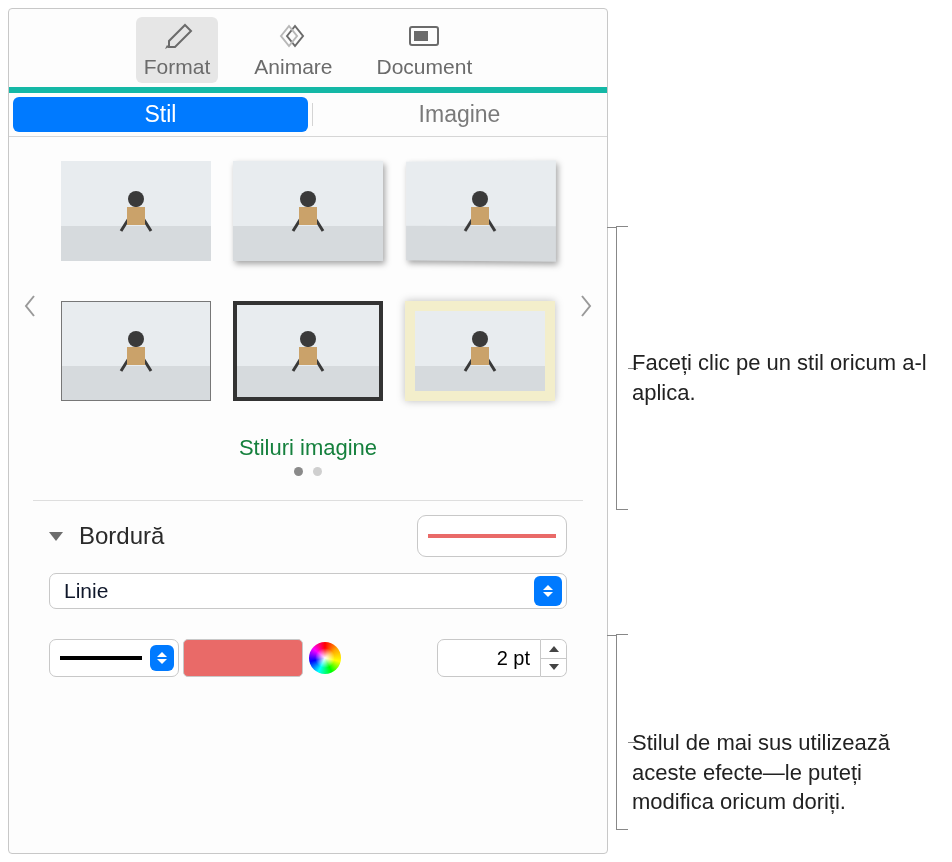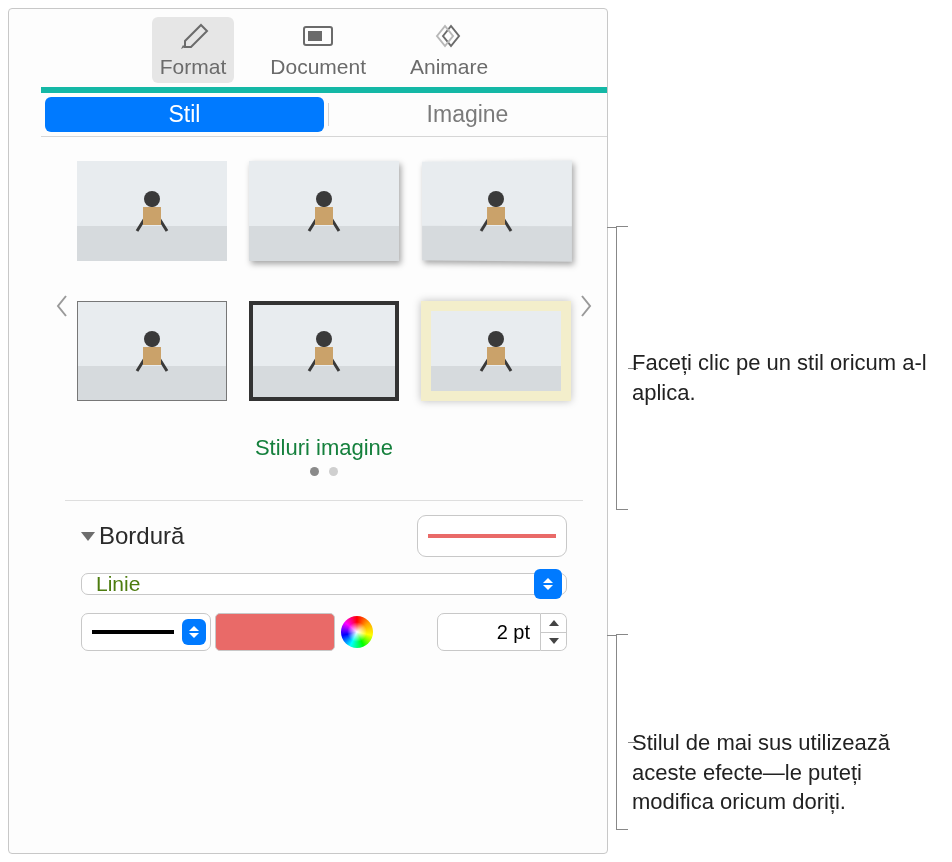--- a/index.html
+++ b/index.html
@@ -15,21 +15,20 @@
     position: absolute;
     left: 8px;
     top: 8px;
     width: 600px;
     height: 846px;
     border: 1px solid #c8c8c8;
     border-radius: 4px;
     background: #fdfdfd;
     display: flex;
     flex-direction: column;
-    padding-left: 32px;
   }
   
   .toolbar {
     display: flex;
     justify-content: center;
     gap: 28px;
     padding: 8px 0 4px 0;
   }
   .toolbar-item {
     display: flex;
@@ -158,21 +157,21 @@
     padding: 14px 40px 0 40px;
   }
   .section-header {
     display:flex;
     align-items:center;
     justify-content:space-between;
   }
   .section-title-wrap {
     display:flex;
     align-items:center;
-    gap:4px;
+    gap:16px;
     font-size:24px;
     color:#2a2a2a;
   }
   .chev {
     width:0;height:0;
     border-left:7px solid transparent;
     border-right:7px solid transparent;
     border-top:9px solid #6d6d6d;
   }
   .border-swatch {
@@ -189,30 +188,30 @@
   .border-swatch .line {
     width:86%;
     height:4px;
     background:#e96a68;
   }
   .select-row {
     margin-top:16px;
   }
   .select {
     width:100%;
-    height:22px;
+    height:36px;
     border:1px solid #c8c8c8;
     border-radius:7px;
     background:#fff;
     display:flex;
     align-items:center;
     justify-content:space-between;
     padding:0 4px 0 14px;
     font-size:21px;
-    color:#4d7c0f;
+    color:#0f172a;
     cursor:pointer;
   }
   .select-handle {
     width:28px;height:30px;
     background:#007aff;
     border-radius:6px;
     display:flex;
     flex-direction:column;
     align-items:center;
     justify-content:center;
@@ -222,21 +221,21 @@
     width:0;height:0;
     border-left:5px solid transparent;
     border-right:5px solid transparent;
   }
   .select-handle .up { border-bottom:5px solid #fff; }
   .select-handle .down { border-top:5px solid #fff; }
   .controls-row {
     display:flex;
     align-items:center;
     gap:4px;
-    margin-top:18px;
+    margin-top:30px;
   }
   .linestyle {
     width:130px;
     height:38px;
     border:1px solid #c8c8c8;
     border-radius:7px;
     background:#fff;
     display:flex;
     align-items:center;
     padding:0 4px 0 10px;
@@ -346,34 +345,34 @@
         <svg viewBox="0 0 44 30">
             <path d="M30 4 L36 10 L20 26 L14 26 L14 20 Z" fill="none" stroke="#6b6b6b" stroke-width="2"></path>
             <path d="M14 26 L10 28 L12 24" fill="#6b6b6b"></path>
           </svg>
       </div>
       <span>Format</span>
     </div>
     <div class="toolbar-item">
       <div class="toolbar-icon">
         <svg viewBox="0 0 44 30">
-            <rect x="8" y="6" width="28" height="18" rx="2" fill="none" stroke="#6b6b6b" stroke-width="2"></rect>
-            <rect x="12" y="10" width="14" height="10" fill="#6b6b6b"></rect>
-          </svg>
-      </div>
-      <span>Document</span>
+            <path d="M16 15 L24 5 L32 15 L24 25 Z" fill="none" stroke="#6b6b6b" stroke-width="2"></path>
+            <path d="M10 15 L18 5 L26 15 L18 25 Z" fill="none" stroke="#b8b8b8" stroke-width="2"></path>
+          </svg>
+      </div>
+      <span>Animare</span>
     </div>
     <div class="toolbar-item">
       <div class="toolbar-icon">
         <svg viewBox="0 0 44 30">
-            <path d="M16 15 L24 5 L32 15 L24 25 Z" fill="none" stroke="#6b6b6b" stroke-width="2"></path>
-            <path d="M10 15 L18 5 L26 15 L18 25 Z" fill="none" stroke="#b8b8b8" stroke-width="2"></path>
-          </svg>
-      </div>
-      <span>Animare</span>
+            <rect x="8" y="6" width="28" height="18" rx="2" fill="none" stroke="#6b6b6b" stroke-width="2"></rect>
+            <rect x="12" y="10" width="14" height="10" fill="#6b6b6b"></rect>
+          </svg>
+      </div>
+      <span>Document</span>
     </div>
   </div>
 
   <div class="subtabs">
     <div class="subtab active">
       <span>Stil</span>
     </div>
     <div class="subtab">
       <span>Imagine</span>
     </div>

